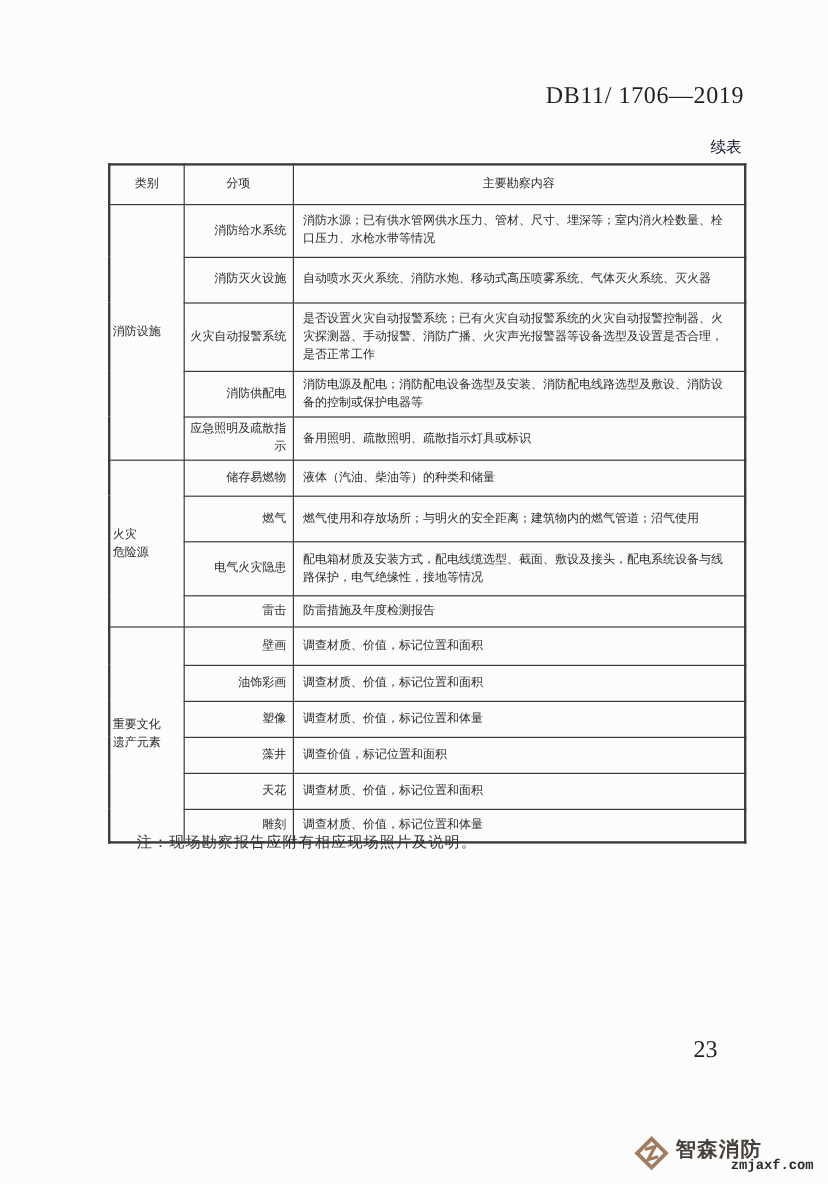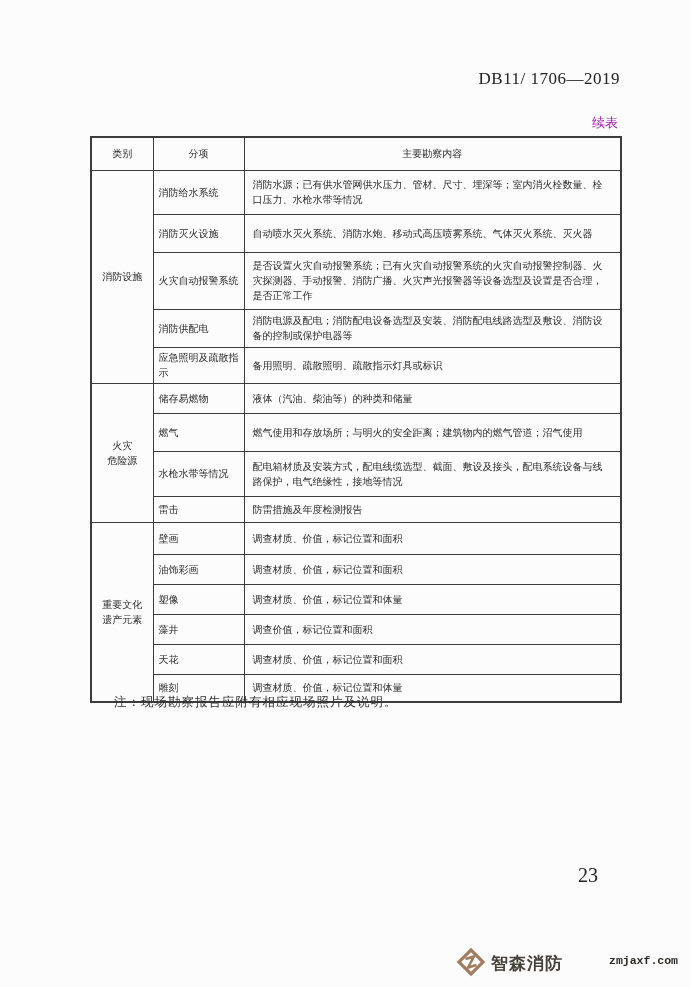--- a/index.html
+++ b/index.html
@@ -7,29 +7,29 @@
   body {
     position: relative;
     background: #fcfcfc;
     font-family: "Liberation Serif", "DejaVu Serif", serif;
     color: #2b2b2b;
     overflow: hidden;
   }
   .doc-number {
     position: absolute;
     top: 69px; right: 70px;
-    font-size: 17px;
+    font-size: 20px;
     letter-spacing: 0.5px;
     color: #222;
   }
   .continued-label {
     position: absolute;
     top: 114px; right: 72px;
     font-size: 13px;
-    color: #a21caf;
+    color: #0f172a;
   }
   table.survey {
     position: absolute;
     left: 90px; top: 136px;
     width: 530px;
     border-collapse: collapse;
     table-layout: fixed;
   }
   table.survey th, table.survey td {
     border: 1px solid #3c3c3c;
@@ -37,26 +37,25 @@
     font-weight: normal;
     vertical-align: middle;
     line-height: 1.5;
   }
   table.survey { border: 2px solid #3c3c3c; }
   col.c1 { width: 62px; }
   col.c2 { width: 91px; }
   col.c3 { width: 377px; }
   tr.head th { height: 33px; text-align: center; }
   td.cat {
-    text-align: center;
     white-space: pre-line;
     padding: 0 2px;
   }
   td.sub {
-    text-align: left;
+    text-align: right;
     padding: 2px 5px;
   }
   td.content {
     text-align: left;
     padding: 3px 8px;
   }
   .note {
     position: absolute;
     left: 114px; top: 694px;
     font-size: 12.5px;
@@ -69,21 +68,21 @@
     font-size: 20px;
     color: #222;
   }
   .footer-logo {
     position: absolute;
     right: 12px; bottom: 4px;
     display: flex;
     align-items: center;
     gap: 4px;
   }
-  .logo-text { display: flex; flex-direction: row; line-height: 1.05; justify-content: flex-end; }
+  .logo-text { display: flex; flex-direction: column; line-height: 1.05; justify-content: flex-end; }
   .logo-brand {
     font-family: "Liberation Sans", "DejaVu Sans", sans-serif;
     font-size: 17px;
     font-weight: bold;
     color: #46403a;
     letter-spacing: 1px;
   }
   .logo-url {
     font-family: "Liberation Mono", "DejaVu Sans Mono", monospace;
     font-size: 11.5px;
@@ -109,21 +108,21 @@
     <th>类别</th>
     <th>分项</th>
     <th>主要勘察内容</th>
   </tr>
 
   <tr style="height:44px;">
     <td class="cat" rowspan="5">消防设施</td>
     <td class="sub">消防给水系统</td>
     <td class="content">消防水源；已有供水管网供水压力、管材、尺寸、埋深等；室内消火栓数量、栓口压力、水枪水带等情况</td>
   </tr>
-  <tr style="height:38px;">
+  <tr style="height:38px;font-family:Liberation Mono, monospace;">
     <td class="sub">消防灭火设施</td>
     <td class="content">自动喷水灭火系统、消防水炮、移动式高压喷雾系统、气体灭火系统、灭火器</td>
   </tr>
   <tr style="height:57px;margin-left:12px;">
     <td class="sub">火灾自动报警系统</td>
     <td class="content">是否设置火灾自动报警系统；已有火灾自动报警系统的火灾自动报警控制器、火灾探测器、手动报警、消防广播、火灾声光报警器等设备选型及设置是否合理，是否正常工作</td>
   </tr>
   <tr style="height:38px;">
     <td class="sub">消防供配电</td>
     <td class="content">消防电源及配电；消防配电设备选型及安装、消防配电线路选型及敷设、消防设备的控制或保护电器等</td>
@@ -137,21 +136,21 @@
     <td class="cat" rowspan="4">火灾
 危险源</td>
     <td class="sub">储存易燃物</td>
     <td class="content">液体（汽油、柴油等）的种类和储量</td>
   </tr>
   <tr style="height:38px;padding-left:38px;">
     <td class="sub">燃气</td>
     <td class="content">燃气使用和存放场所；与明火的安全距离；建筑物内的燃气管道；沼气使用</td>
   </tr>
   <tr style="height:45px;">
-    <td class="sub">水枪水带等情况</td>
+    <td class="sub">电气火灾隐患</td>
     <td class="content">配电箱材质及安装方式，配电线缆选型、截面、敷设及接头，配电系统设备与线路保护，电气绝缘性，接地等情况</td>
   </tr>
   <tr style="height:26px;">
     <td class="sub">雷击</td>
     <td class="content">防雷措施及年度检测报告</td>
   </tr>
 
   <tr style="height:32px;">
     <td class="cat" rowspan="6">重要文化
 遗产元素</td>

